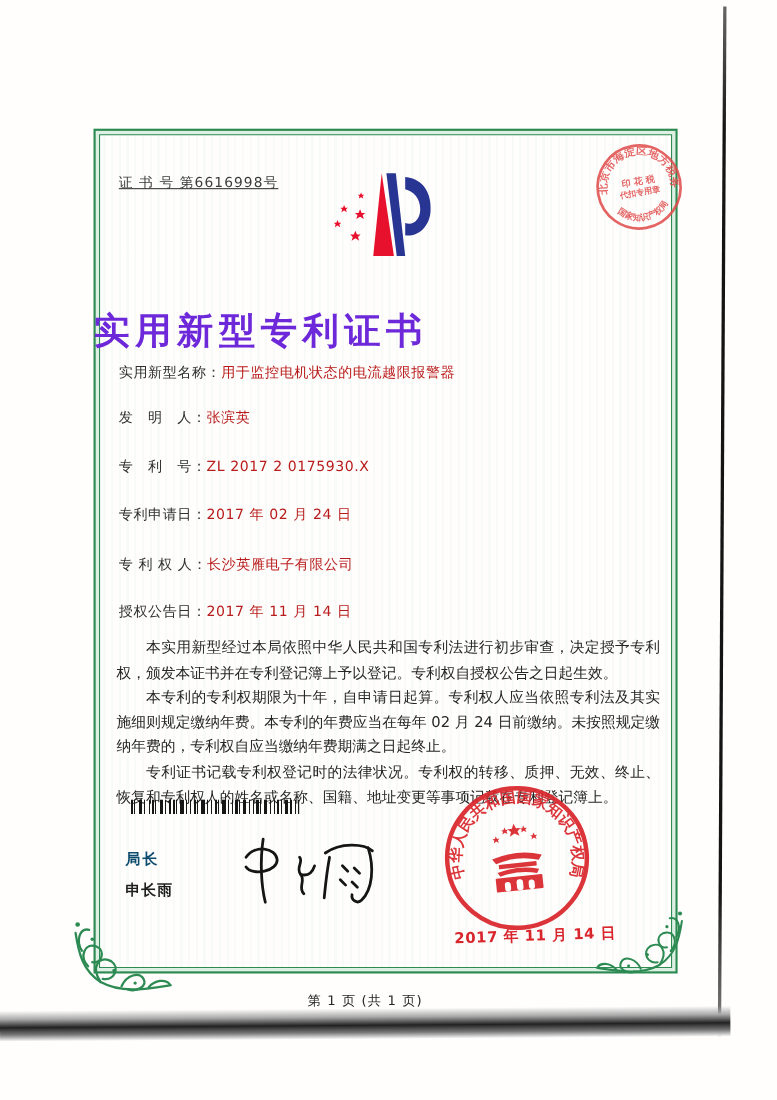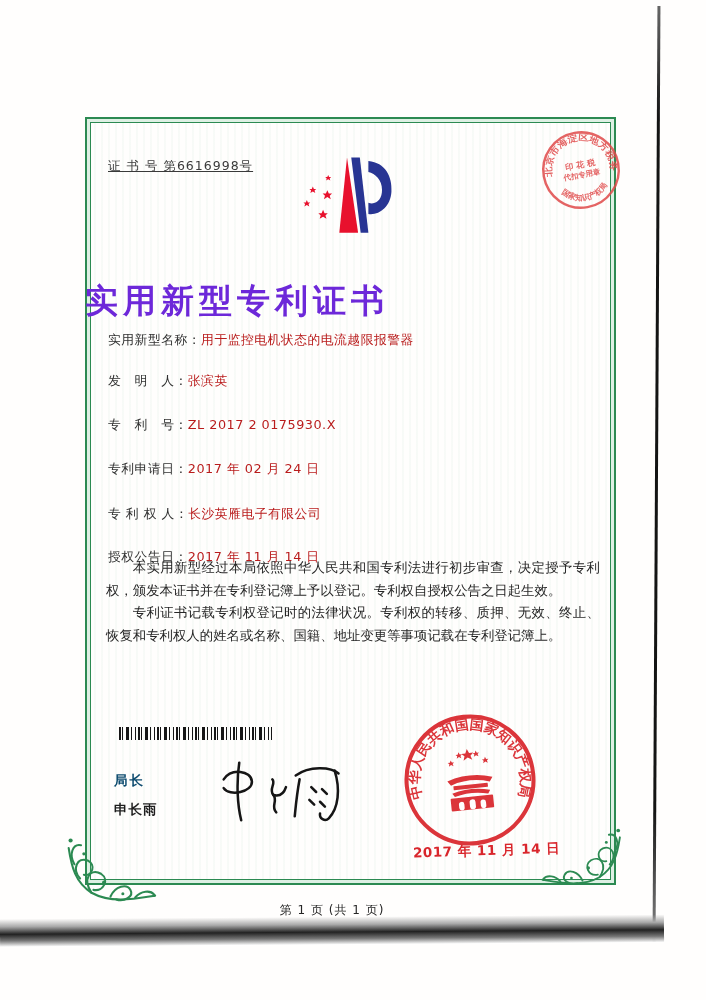--- a/index.html
+++ b/index.html
@@ -37,21 +37,21 @@
 
   .title{position:absolute;left:85px;top:247px;width:527px;text-align:left;
     font-family:"DejaVu Serif","Liberation Serif",serif;font-weight:bold;
     font-size:33px;letter-spacing:5px;color:#6d28d9;z-index:3;margin-top:32px;}
 
   .field{position:absolute;left:108px;font-size:12.8px;line-height:20px;
     letter-spacing:.5px;color:#303030;z-index:3;white-space:nowrap;}
   .flabel{color:#303030;}
   .fvalue{color:#b91c1c;}
 
-  .paras{position:absolute;left:106px;top:557px;width:494px;z-index:3;
+  .paras{position:absolute;left:106px;top:579px;width:494px;z-index:3;
     font-size:13.4px;line-height:22.6px;text-align:justify;color:#262626;}
   .paras p{margin:0;text-indent:2em;}
 
   .barcode{position:absolute;left:119px;top:727px;width:153px;height:13px;z-index:3;
     background:repeating-linear-gradient(90deg,#161616 0 2px,transparent 2px 3px,
       #161616 3px 4px,transparent 4px 7px,#161616 7px 10px,transparent 10px 12px,
       #161616 12px 13px,transparent 13px 16px,#161616 16px 17px,transparent 17px 19px);}
 
   .director-title{position:absolute;left:114px;top:772px;font-size:13.5px;font-weight:bold;
     letter-spacing:2px;color:#0c4a6e;z-index:3;}
@@ -145,20 +145,21 @@
   </div>
   <div class="field" style="top:504px">
     <span class="flabel">专 利 权 人：</span><span class="fvalue">长沙英雁电子有限公司</span>
   </div>
   <div class="field" style="top:547px">
     <span class="flabel">授权公告日：</span><span class="fvalue">2017 年 11 月 14 日</span>
   </div>
 
   <div class="paras">
     <p>本实用新型经过本局依照中华人民共和国专利法进行初步审查，决定授予专利权，颁发本证书并在专利登记簿上予以登记。专利权自授权公告之日起生效。</p>
+    <p>本专利的专利权期限为十年，自申请日起算。专利权人应当依照专利法及其实施细则规定缴纳年费。本专利的年费应当在每年 02 月 24 日前缴纳。未按照规定缴纳年费的，专利权自应当缴纳年费期满之日起终止。</p>
     <p>专利证书记载专利权登记时的法律状况。专利权的转移、质押、无效、终止、恢复和专利权人的姓名或名称、国籍、地址变更等事项记载在专利登记簿上。</p>
   </div>
 
   <div class="barcode"></div>
 
   <div class="director-title">局长</div>
   <div class="director-name">申长雨</div>
 
   <svg class="signature" viewBox="0 0 150 70">
     <g fill="none" stroke="#151515" stroke-width="2.6" stroke-linecap="round">

